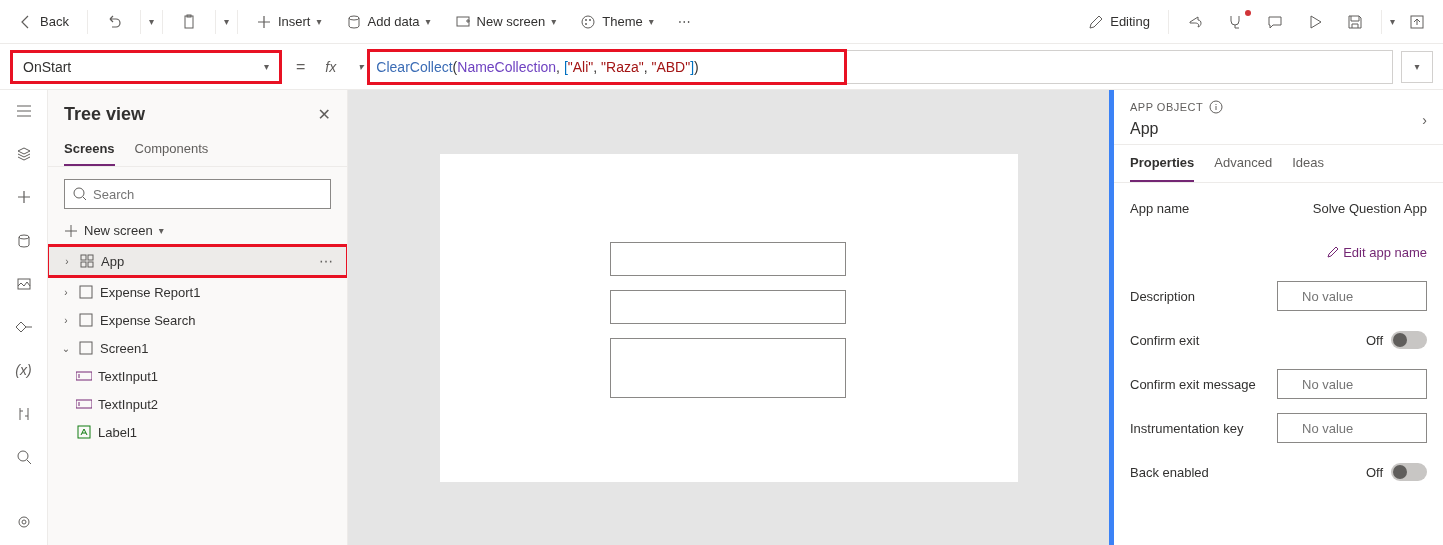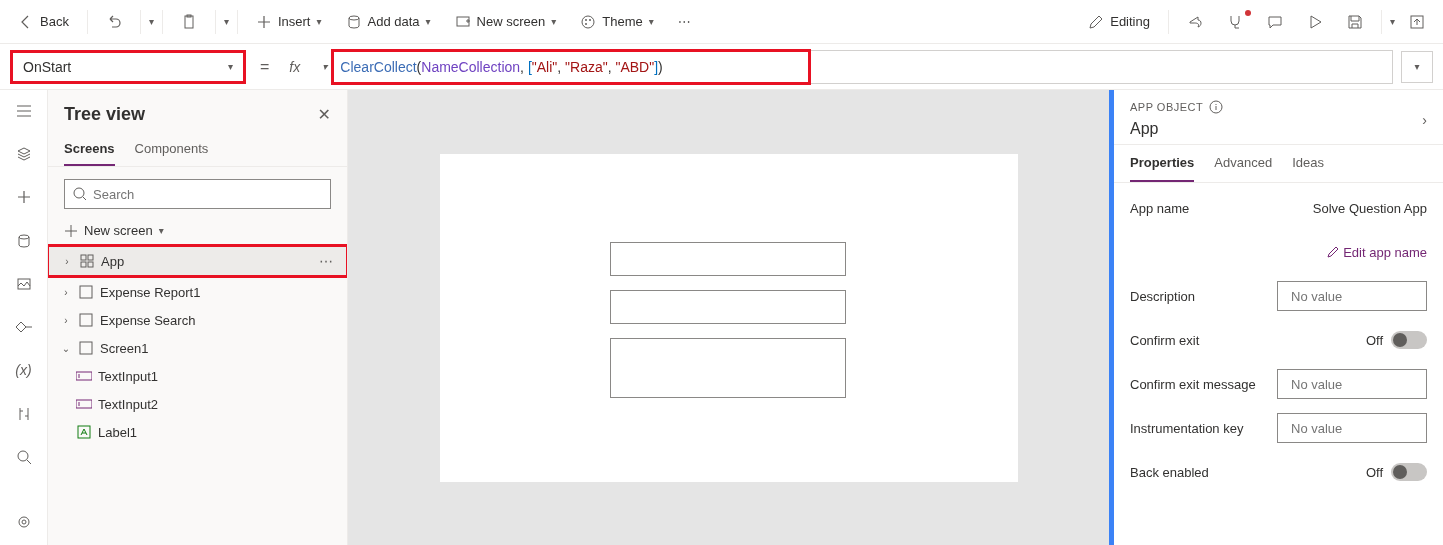--- a/index.html
+++ b/index.html
@@ -8,21 +8,21 @@
 
 .topbar { height: 44px; border-bottom: 1px solid #edebe9; display: flex; align-items: center; padding: 0 8px; gap: 4px; }
 .tb-btn { display: flex; align-items: center; gap: 6px; padding: 6px 10px; cursor: pointer; border-radius: 2px; color: #323130; }
 .tb-sep { width: 1px; height: 24px; background: #edebe9; margin: 0 4px; }
 .tb-right { margin-left: auto; display: flex; align-items: center; gap: 4px; }
 .icon { width: 16px; height: 16px; display: inline-block; }
 .chev { font-size: 10px; color: #605e5c; }
 
 
 .formulabar { height: 46px; display: flex; align-items: center; padding: 0 10px; gap: 8px; border-bottom: 1px solid #edebe9; }
-.prop-select { width: 236px; height: 34px; border: 3px solid #e81123; background: #fff; display: flex; align-items: center; padding: 0 10px; justify-content: space-between; font-size: 14px; }
+.prop-select { width: 272px; height: 34px; border: 3px solid #e81123; background: #fff; display: flex; align-items: center; padding: 0 10px; justify-content: space-between; font-size: 14px; }
 .eq { font-size: 16px; color: #605e5c; padding: 0 6px; }
 .fx { width: 40px; display: flex; align-items: center; gap: 22px; color: #605e5c; font-style: italic; font-size: 14px; padding: 0 6px; }
 .formula-input { flex: 1; height: 34px; border: 1px solid #d2d0ce; display: flex; align-items: center; padding: 0 8px; font-family: Consolas, monospace; font-size: 14px; position: relative; }
 .formula-highlight { position: absolute; left: -1px; top: -2px; height: 36px; width: 480px; border: 3px solid #e81123; pointer-events: none; }
 .fn { color: #3b6cb5; }
 .var { color: #6f42c1; }
 .str { color: #a31515; }
 .brkt { color: #0070c0; }
 .expand { width: 32px; height: 32px; display: flex; align-items: center; justify-content: center; border: 1px solid #d2d0ce; cursor: pointer; }
 
@@ -65,21 +65,21 @@
 .props-hdr .obj { font-size: 11px; color: #605e5c; letter-spacing: 0.5px; display: flex; align-items: center; gap: 6px; }
 .props-hdr .name { font-size: 16px; margin-top: 6px; }
 .props-hdr .arr { float: right; font-size: 14px; color: #605e5c; margin-top: -26px; }
 .props-tabs { display: flex; gap: 20px; padding: 0 16px; border-bottom: 1px solid #edebe9; }
 .props-tab { padding: 10px 0; cursor: pointer; color: #605e5c; font-size: 13px; }
 .props-tab.active { color: #323130; border-bottom: 2px solid #742774; font-weight: 600; }
 .props-body { padding: 8px 16px; display: flex; flex-direction: column; gap: 10px; }
 .prop-row { display: flex; align-items: center; justify-content: space-between; min-height: 34px; }
 .prop-label { font-size: 13px; color: #323130; }
 .prop-val { font-size: 13px; color: #323130; text-align: right; }
-.prop-input { width: 150px; height: 30px; border: 1px solid #8a8886; padding: 0 13px; font-size: 13px; }
+.prop-input { width: 150px; height: 30px; border: 1px solid #8a8886; padding: 0 24px; font-size: 13px; }
 .edit-link { color: #742774; display: flex; align-items: center; gap: 4px; font-size: 13px; cursor: pointer; }
 .toggle-wrap { display: flex; align-items: center; gap: 8px; }
 .toggle { width: 36px; height: 18px; border-radius: 9px; background: #c8c6c4; position: relative; }
 .toggle::after { content:""; position: absolute; width: 14px; height: 14px; border-radius: 50%; background: #605e5c; top: 2px; left: 2px; }
 
 svg { display: block; }
 </style>
 </head>
 <body>
 

